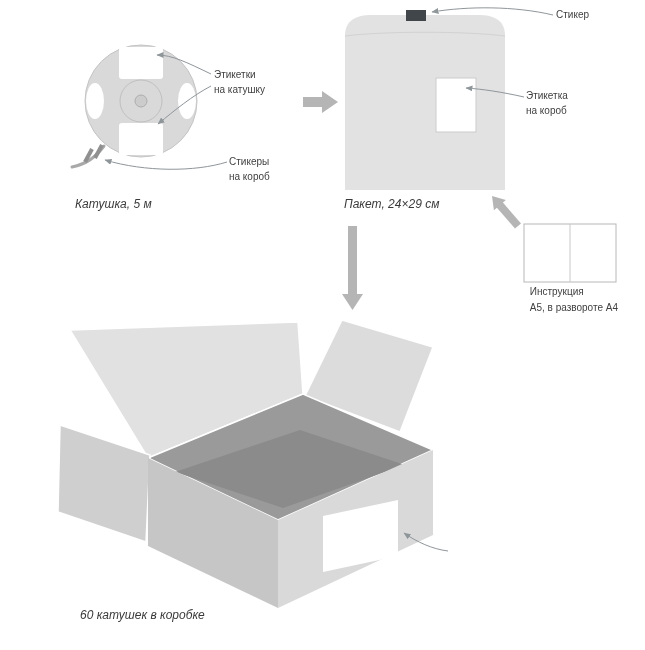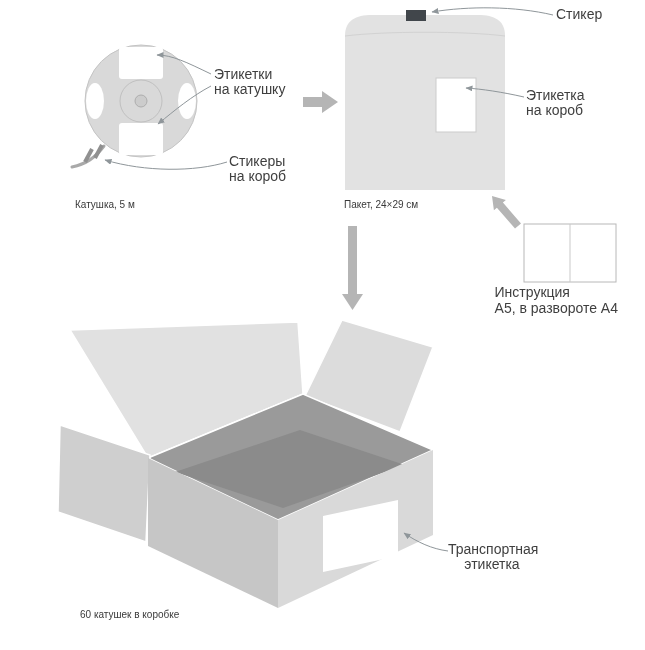--- a/index.html
+++ b/index.html
@@ -6,26 +6,26 @@
   .canvas{
     position:relative;
     width:645px;height:650px;
     background:#ffffff;
     font-family:"Liberation Sans", sans-serif;
     overflow:hidden;
   }
   .canvas svg{position:absolute;left:0;top:0;}
   .t{
     position:absolute;
-    font-size:14px;
+    font-size:10px;
     line-height:15px;
     color:#3f3f3f;
     white-space:nowrap;
   }
-  .caption{font-size:10px;color:#3a3a3a;}
+  .caption{font-size:12px;color:#3a3a3a;font-style:italic;}
   .right{text-align:left;}
   .center{text-align:center;}
 </style>
 </head>
 <body>
 
 <div class="canvas">
 
   <svg width="645" height="650" viewBox="0 0 645 650">
     <defs>
@@ -103,22 +103,18 @@
     <div>на короб</div>
   </div>
 
   <div class="t caption" style="left:344px;top:197px">Пакет, 24×29 см</div>
 
   <div class="t right" style="right:27px;top:284px;line-height:16px">
     <div>Инструкция</div>
     <div>А5, в развороте А4</div>
   </div>
 
-  <div class="t center" style="left:448px;top:542px;width:88px">
-    <div>Транспортная</div>
-    <div>этикетка</div>
-  </div>
 
   <div class="t caption" style="left:80px;top:604px;line-height:22px">
     <div>60 катушек в коробке</div>
   </div>
 
 </div>
 
 </body></html>

